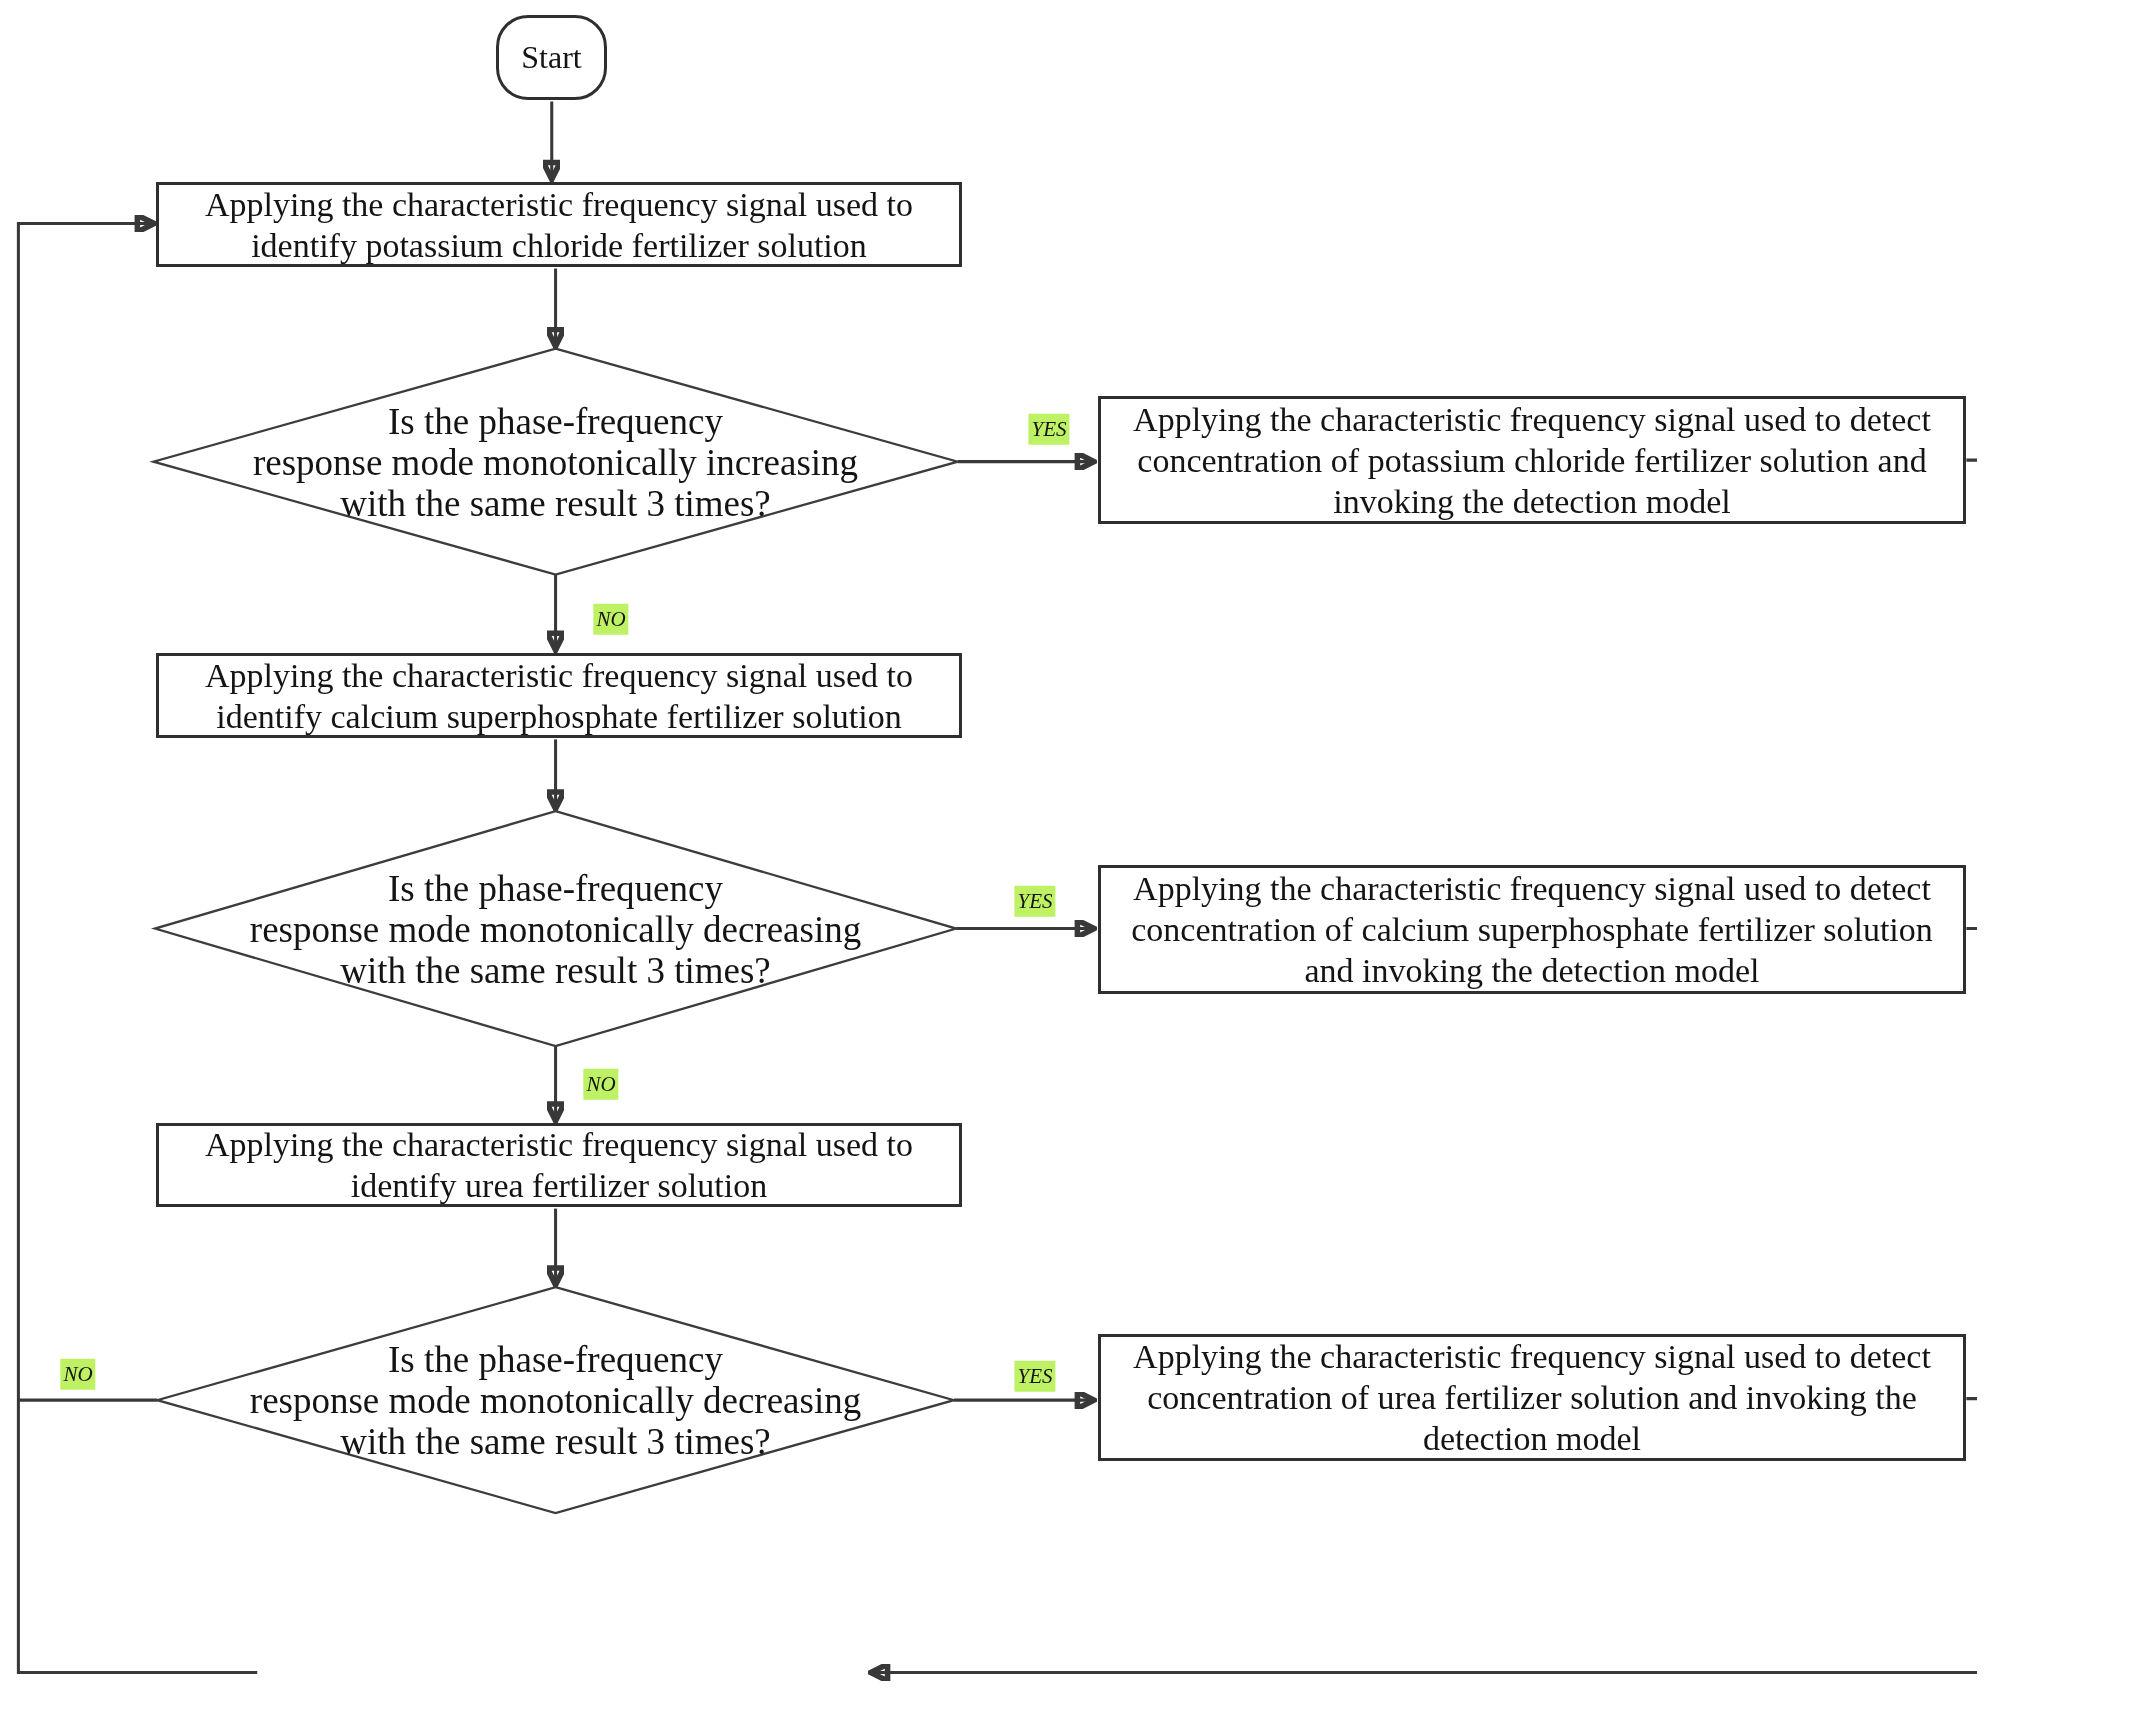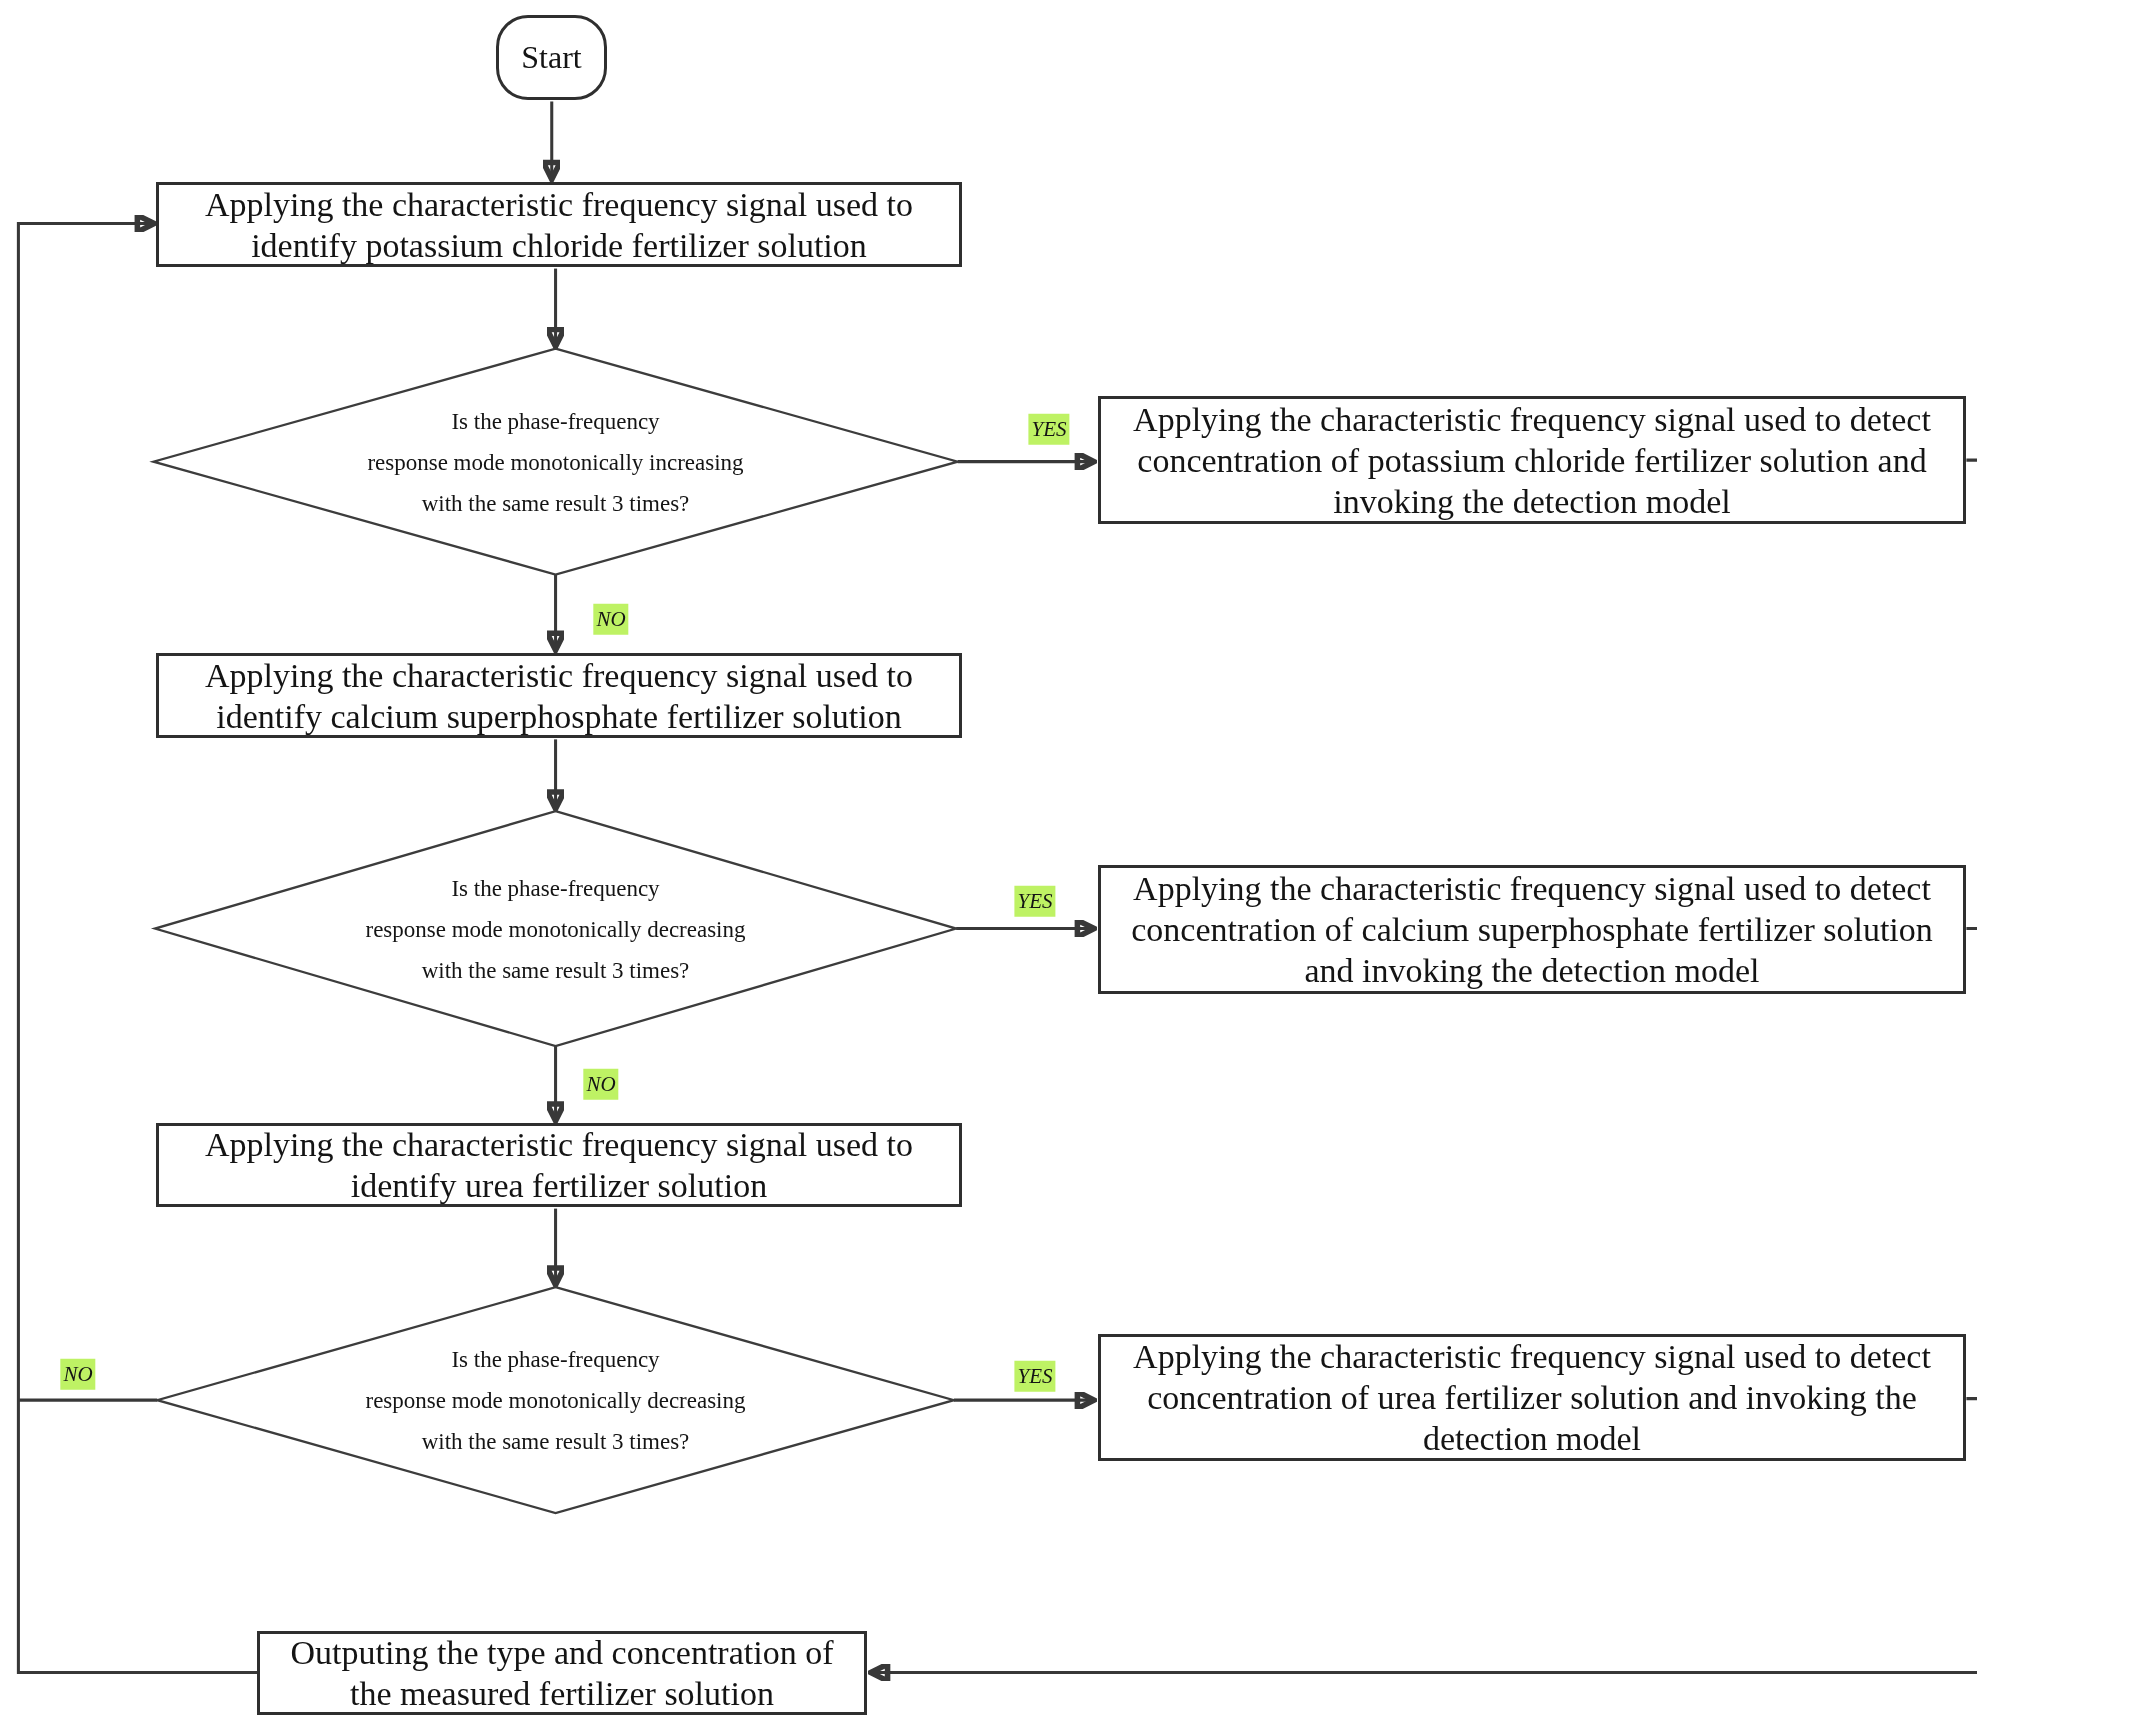--- a/index.html
+++ b/index.html
@@ -35,21 +35,21 @@
   .diamond-text {
     position: absolute;
     box-sizing: border-box;
     background: transparent;
     border: none;
     display: flex;
     align-items: center;
     justify-content: center;
     text-align: center;
     white-space: pre-line;
-    font-size: 23px;
+    font-size: 37px;
     line-height: 41px;
   }
   .edge-label {
     position: absolute;
     transform: translate(-50%, -50%);
     font-size: 21px;
     line-height: 30.5px;
     background: #bef264;
     padding: 0 3.1px;
     font-style: italic;
@@ -115,22 +115,20 @@
 identify urea fertilizer solution</div>
 
   <div class="diamond-text" style="left:212px; top:1316px; width:687px; height:168px;">Is the phase-frequency
 response mode monotonically decreasing
 with the same result 3 times?</div>
 
   <div class="node" style="left:1098px; top:1334px; width:868px; height:127px;">Applying the characteristic frequency signal used to detect
 concentration of urea fertilizer solution and invoking the
 detection model</div>
 
-  <div class="node" style="left:257px; top:1631px; width:610px; height:84px;">Outputing the type and concentration of
-the measured fertilizer solution</div>
 
   <div class="edge-label" style="left:1049px; top:429px;">YES</div>
   <div class="edge-label" style="left:611px; top:619px;">NO</div>
 
   <div class="edge-label" style="left:1035px; top:901px;">YES</div>
   <div class="edge-label" style="left:601px; top:1084px;">NO</div>
 
   <div class="edge-label" style="left:1035px; top:1376px;">YES</div>
   <div class="edge-label" style="left:78px; top:1374px;">NO</div>
 

